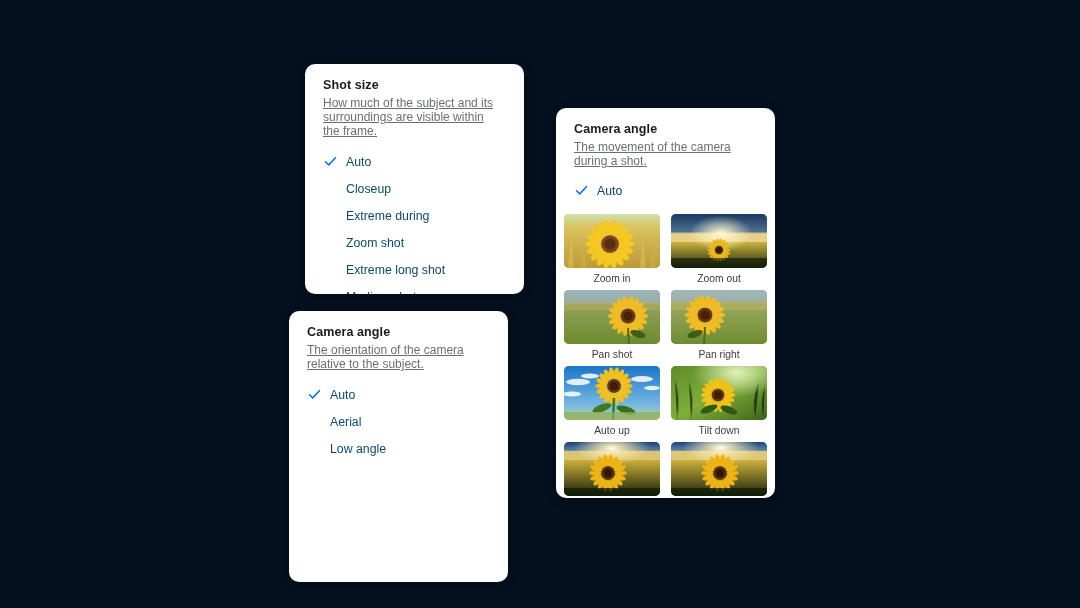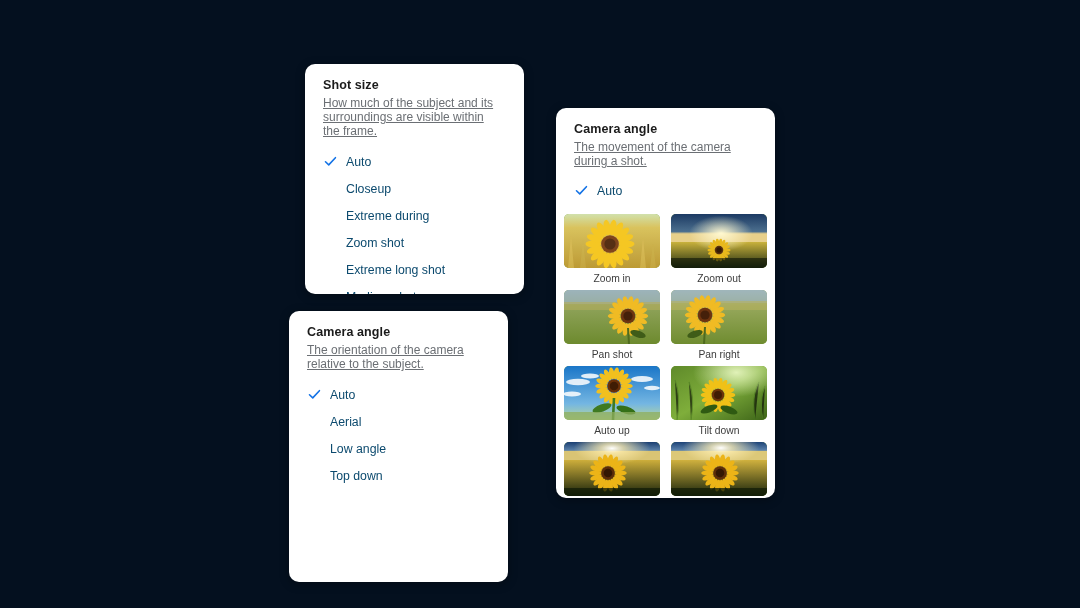--- a/index.html
+++ b/index.html
@@ -206,28 +206,20 @@
           </span>
           <span class="option-label">Aerial</span>
         </div>
         <div class="option is-plain">
           <span class="check">
             <svg viewBox="0 0 14 14" width="13" height="13" aria-hidden="true">
               <path d="M1.6 7.3 L5.1 10.6 L12.3 2.9" fill="none" stroke="#1473e6" stroke-width="1.7" stroke-linecap="round" stroke-linejoin="round"></path>
             </svg>
           </span>
           <span class="option-label">Low angle</span>
-        </div>
-        <div class="option is-plain">
-          <span class="check">
-            <svg viewBox="0 0 14 14" width="13" height="13" aria-hidden="true">
-              <path d="M1.6 7.3 L5.1 10.6 L12.3 2.9" fill="none" stroke="#1473e6" stroke-width="1.7" stroke-linecap="round" stroke-linejoin="round"></path>
-            </svg>
-          </span>
-          <span class="option-label">Top down</span>
         </div>
       </div>
   </div>
 
   <div class="card" id="camera-motion-card" style="left:556px; top:108px; width:219px; height:390px;">
     <div class="card-head">
       <div class="card-title">Camera angle</div>
       <div class="card-desc">The movement of the camera during a shot.</div>
     </div>
     <div class="motion-auto" id="camera-motion-auto">

